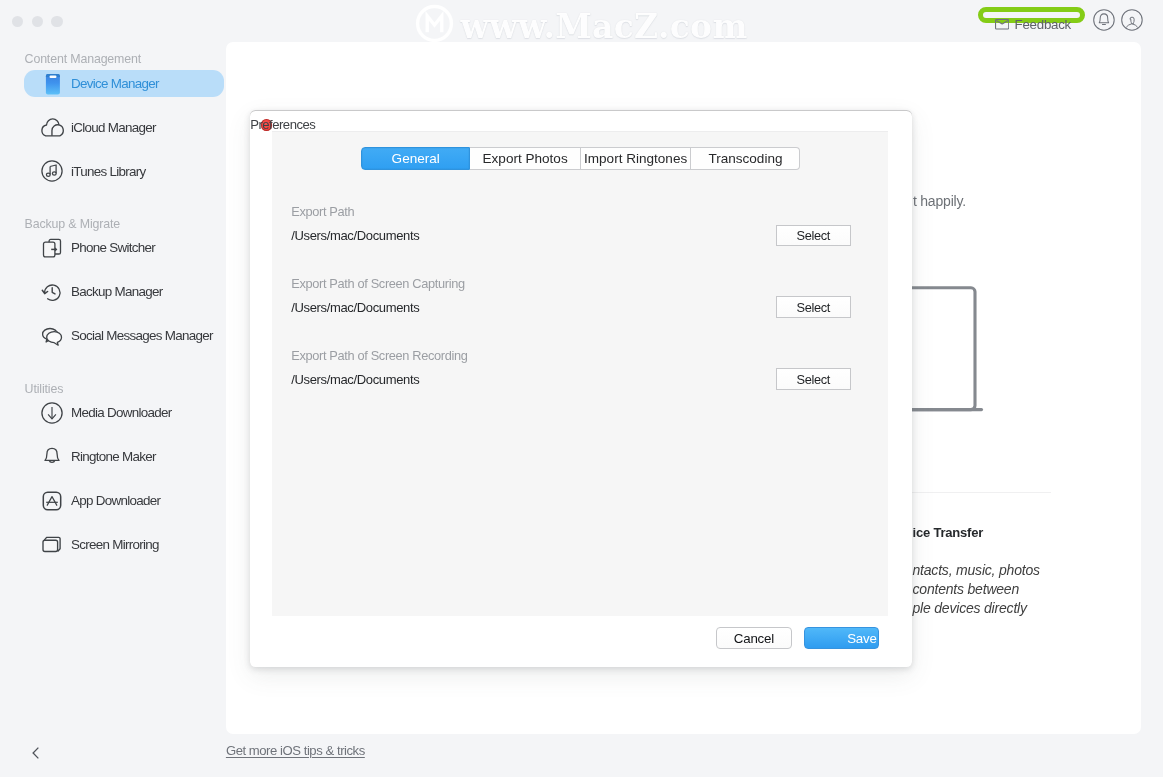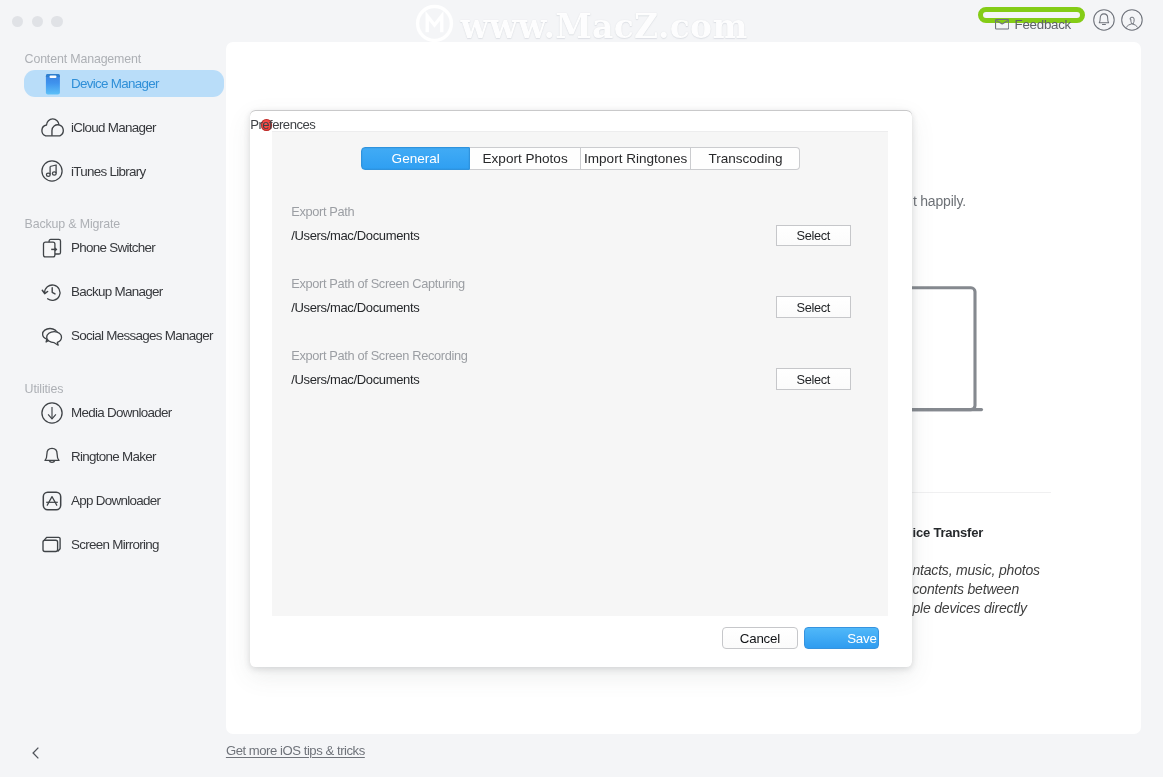--- a/index.html
+++ b/index.html
@@ -86,21 +86,21 @@
             box-shadow: 0 2px 6px rgba(80,85,92,.2), 0 9px 24px rgba(80,85,92,.1),
                         inset 0 1px 0 #c9c9ca; }
   .dlg-titlebar { position: relative; height: 19px; }
   .dlg-close { position: absolute; left: 10.4px; top: 9.2px; width: 11.5px; height: 11.5px; border-radius: 50%;
                background: radial-gradient(circle at 42% 38%, #f9544f 0%, #f4433e 55%, #e23733 100%);
                box-shadow: inset 0 0 0 1px rgba(145,25,25,.55); }
   .dlg-title { text-align: left; font-size: 13.1px; letter-spacing: -0.5px; color: #3f4246;
                position: absolute; left: 0; right: 0; top: 8.2px; line-height: 13px; }
   .dlg-body { position: absolute; left: 21.6px; top: 20.7px; width: 616.5px; height: 485.5px;
               background: #f6f6f6; box-shadow: inset 0 1px 0 #ededee; }
-  .dlg-footer { position: absolute; right: 33.4px; bottom: 18px; display: flex; gap: 6px; align-items: center; }
+  .dlg-footer { position: absolute; right: 33.4px; bottom: 18px; display: flex; gap: 12px; align-items: center; }
 
   .seg { position: absolute; left: 89.2px; top: 15.9px; display: flex; height: 23px; }
   .seg-btn { height: 23px; line-height: 22px; font-size: 13.55px; color: #28292b;
              background: #fefefe; border: 1px solid #cbcccf; border-left-width: 0; text-align: center; }
   .seg-btn:nth-child(1) { width: 109.5px; border-left-width: 1px; border-radius: 4px 0 0 4px; }
   .seg-btn:nth-child(2) { width: 110.3px; }
   .seg-btn:nth-child(3) { width: 110.7px; }
   .seg-btn:nth-child(4) { width: 109px; border-radius: 0 4px 4px 0; }
   .seg-btn.on { background: linear-gradient(#41abf5, #2f9ff2); color: #fff;
                 border-color: #2f93de; box-shadow: inset 0 0 0 .5px rgba(0,0,0,.06); }

